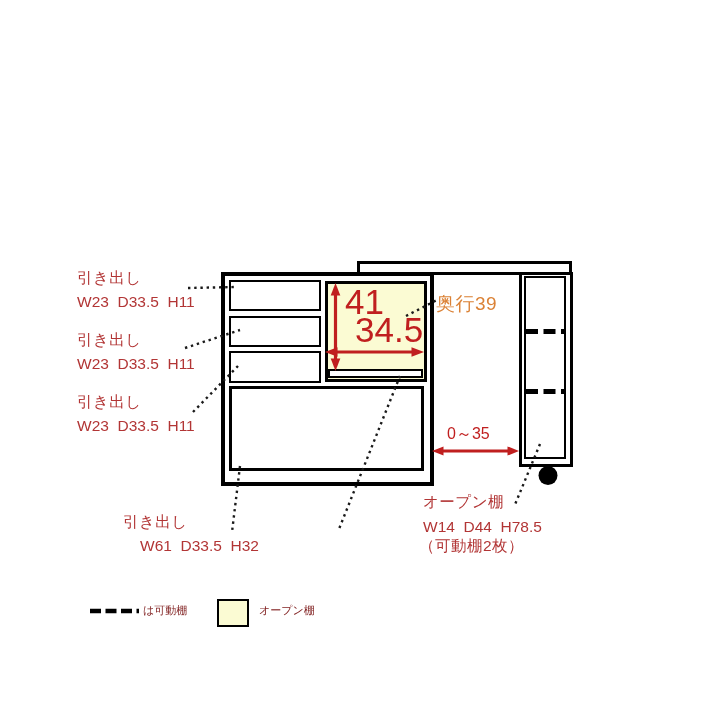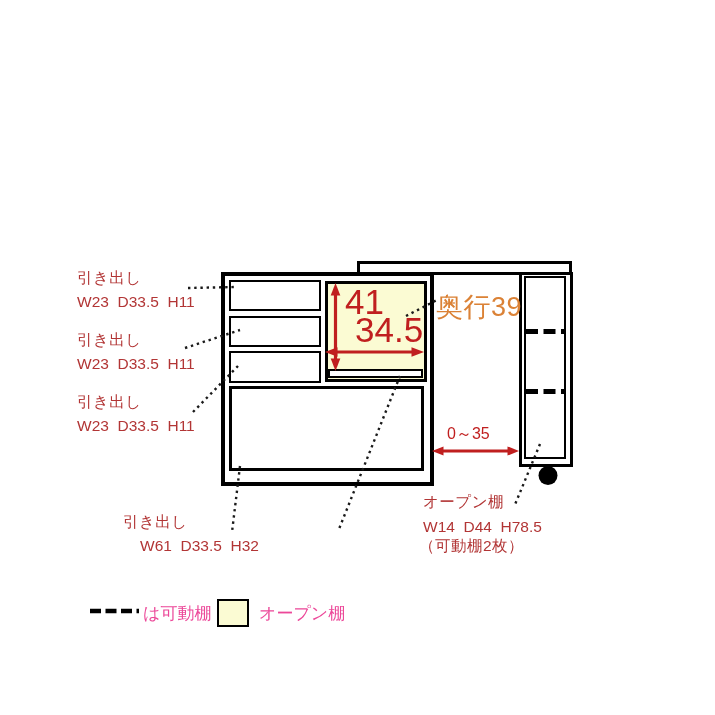--- a/index.html
+++ b/index.html
@@ -4,23 +4,23 @@
 <style>
   html,body{margin:0;padding:0;background:#fff;}
   #canvas{
     position:relative;width:662px;height:715px;background:#ffffff;
     font-family:"Liberation Sans",sans-serif;overflow:hidden;margin-top:48px;
   }
   .box{position:absolute;background:#ffffff;border:3px solid #000;box-sizing:border-box;}
   .lbl{position:absolute;color:#B23535;font-size:15.5px;line-height:17px;white-space:pre;}
   .lbl-jp{letter-spacing:0.5px;}
   .dim-num{position:absolute;color:#C01F1F;font-size:35px;line-height:1;font-weight:500;}
-  .depth-lbl{position:absolute;color:#DB8236;font-size:27px;line-height:1;letter-spacing:0.5px;}
+  .depth-lbl{position:absolute;color:#DB8236;font-size:19px;line-height:1;letter-spacing:0.5px;}
   .gap-lbl{position:absolute;color:#C01F1F;font-size:16px;line-height:1;}
-  .legend-lbl{position:absolute;color:#ec4899;font-size:17px;line-height:1;text-align:center;}
+  .legend-lbl{position:absolute;color:#7f1d1d;font-size:11px;line-height:1;text-align:center;}
   svg.overlay{position:absolute;left:0;top:0;pointer-events:none;}
 </style>
 </head>
 <body>
 
 <div id="canvas">
 
   <div class="box" style="left:357px;top:213px;width:215px;height:14px;"></div>
 
   <div class="box" style="left:519px;top:224px;width:54px;height:195px;"></div>

